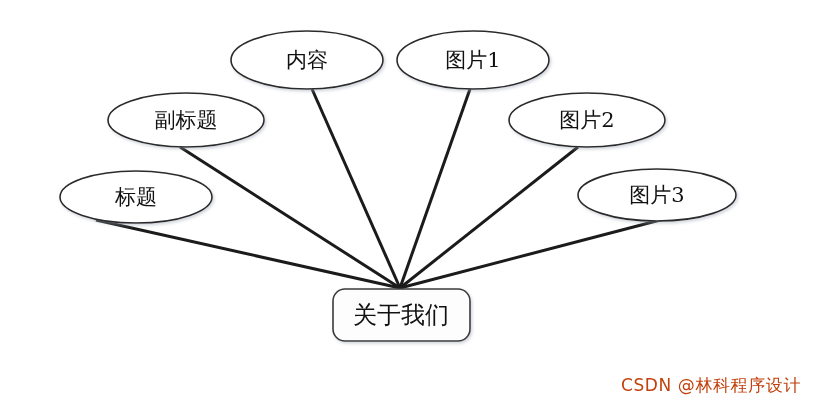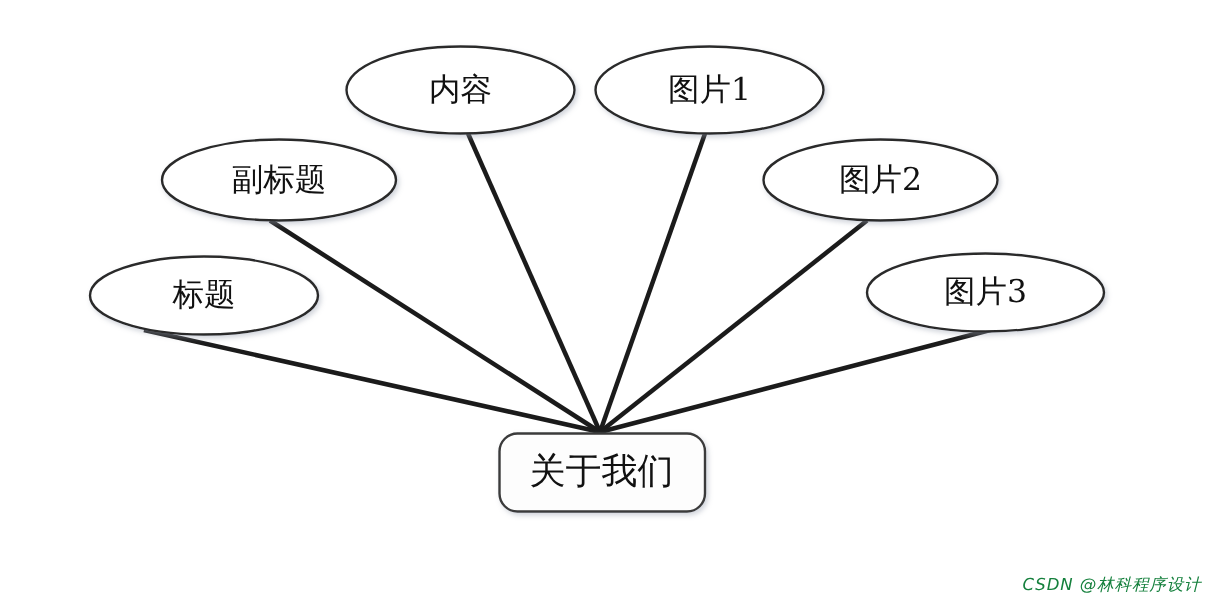--- a/index.html
+++ b/index.html
@@ -53,26 +53,25 @@
     font-size: 24px;
     fill: #111111;
     text-anchor: middle;
     dominant-baseline: middle;
   }
   .watermark {
     position: absolute;
     right: 14px;
     bottom: 8px;
     font-family: "DejaVu Sans", "Liberation Sans", sans-serif;
-    font-size: 11px;
-    color: #15803d;
+    font-size: 17px;
+    color: #c2410c;
     letter-spacing: 0.6px;
     white-space: nowrap;
     user-select: none;
-    font-style: italic;
   }
 </style>
 </head>
 <body>
 
 <div id="canvas">
 
   <svg id="diagram-svg" viewBox="0 0 815 405">
     <defs>
       <filter id="softshadow" x="-30%" y="-30%" width="170%" height="170%">

